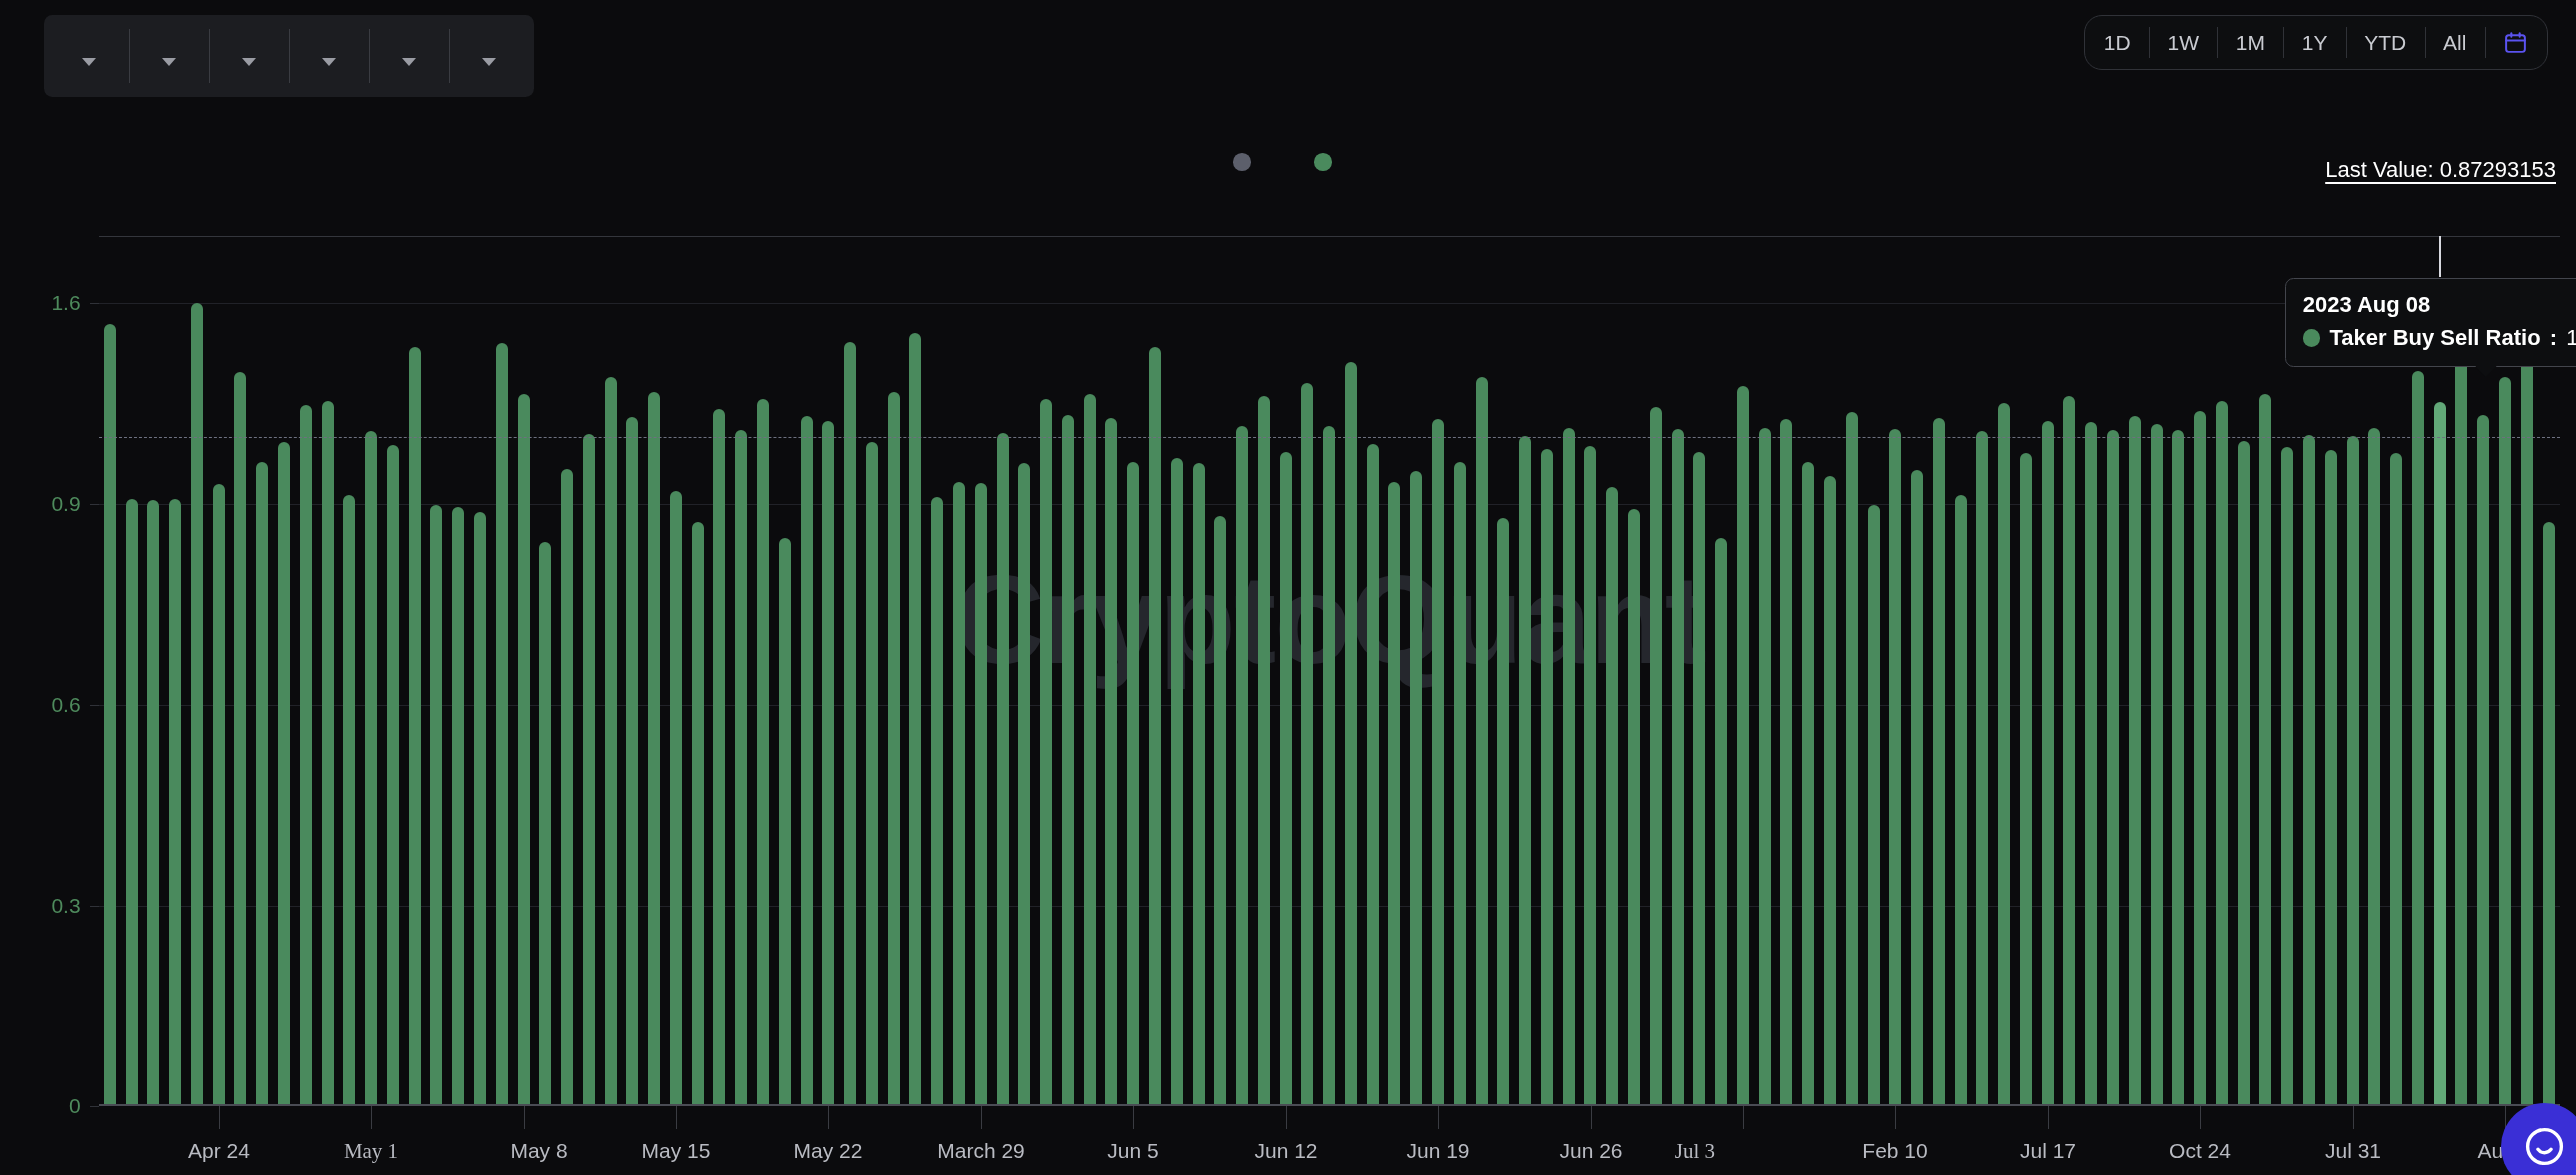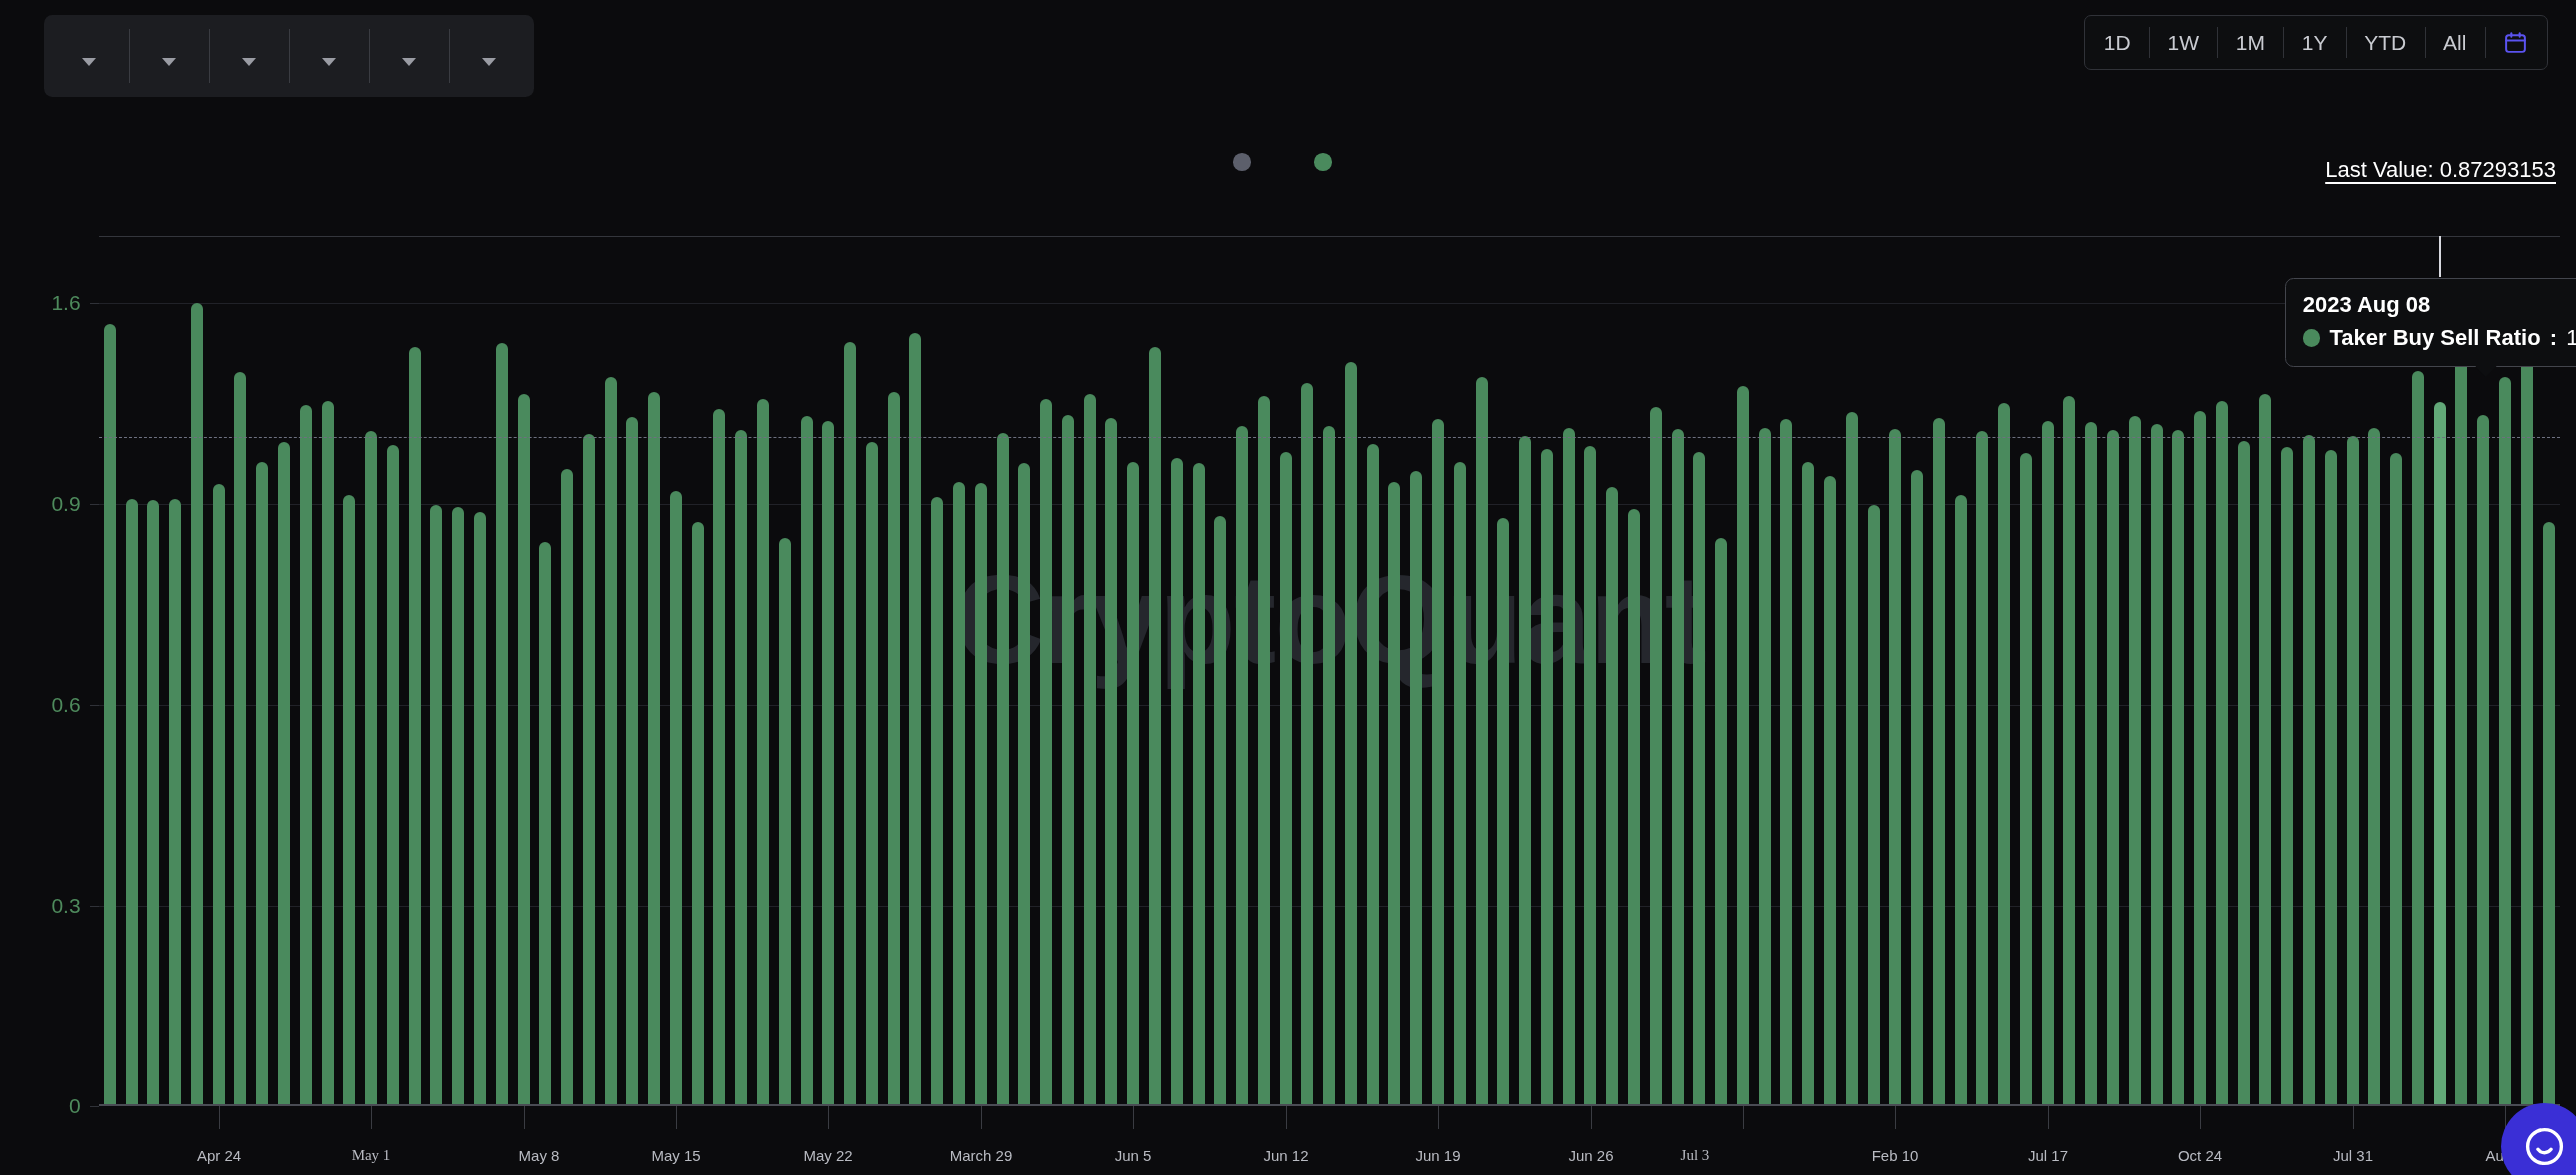--- a/index.html
+++ b/index.html
@@ -44,21 +44,21 @@
     border-right: 7.5px solid transparent;
     border-top: 8.4px solid #9a9ca4;
     flex: none;
   }
 
   
   .range {
     position: absolute; right: 28.5px; top: 15px;
     height: 55px;
     border: 0.8px solid #303238;
-    border-radius: 7px;
+    border-radius: 18px;
     display: flex; align-items: stretch;
     background: #0d0e10;
   }
   .range-item {
     display: flex; align-items: center; justify-content: center;
     padding: 0 18.4px;
     font-size: 21px; color: #c9cbd1;
     position: relative;
     cursor: pointer;
     white-space: nowrap;
@@ -145,24 +145,23 @@
     white-space: nowrap;
   }
   .ytickmark {
     position: absolute; right: 0; width: 9.2px; height: 0.8px; background: #303238;
   }
 
   
   .xaxis { position: absolute; left: 99px; top: 1106px; width: 2461px; height: 69px; }
   .xlabel {
     position: absolute; top: 33px;
-    font-size: 15px; color: #b9bbc2;
+    font-size: 21px; color: #b9bbc2;
     transform: translateX(-50%);
     white-space: nowrap;
-    margin-top: 8px;
   }
   .xtick {
     position: absolute; top: 0; width: 0.8px; height: 23.4px; background: #3a3c42;
   }
 
   
   .crosshair {
     position: absolute;
     width: 1.7px;
     background: #d7d9df;

